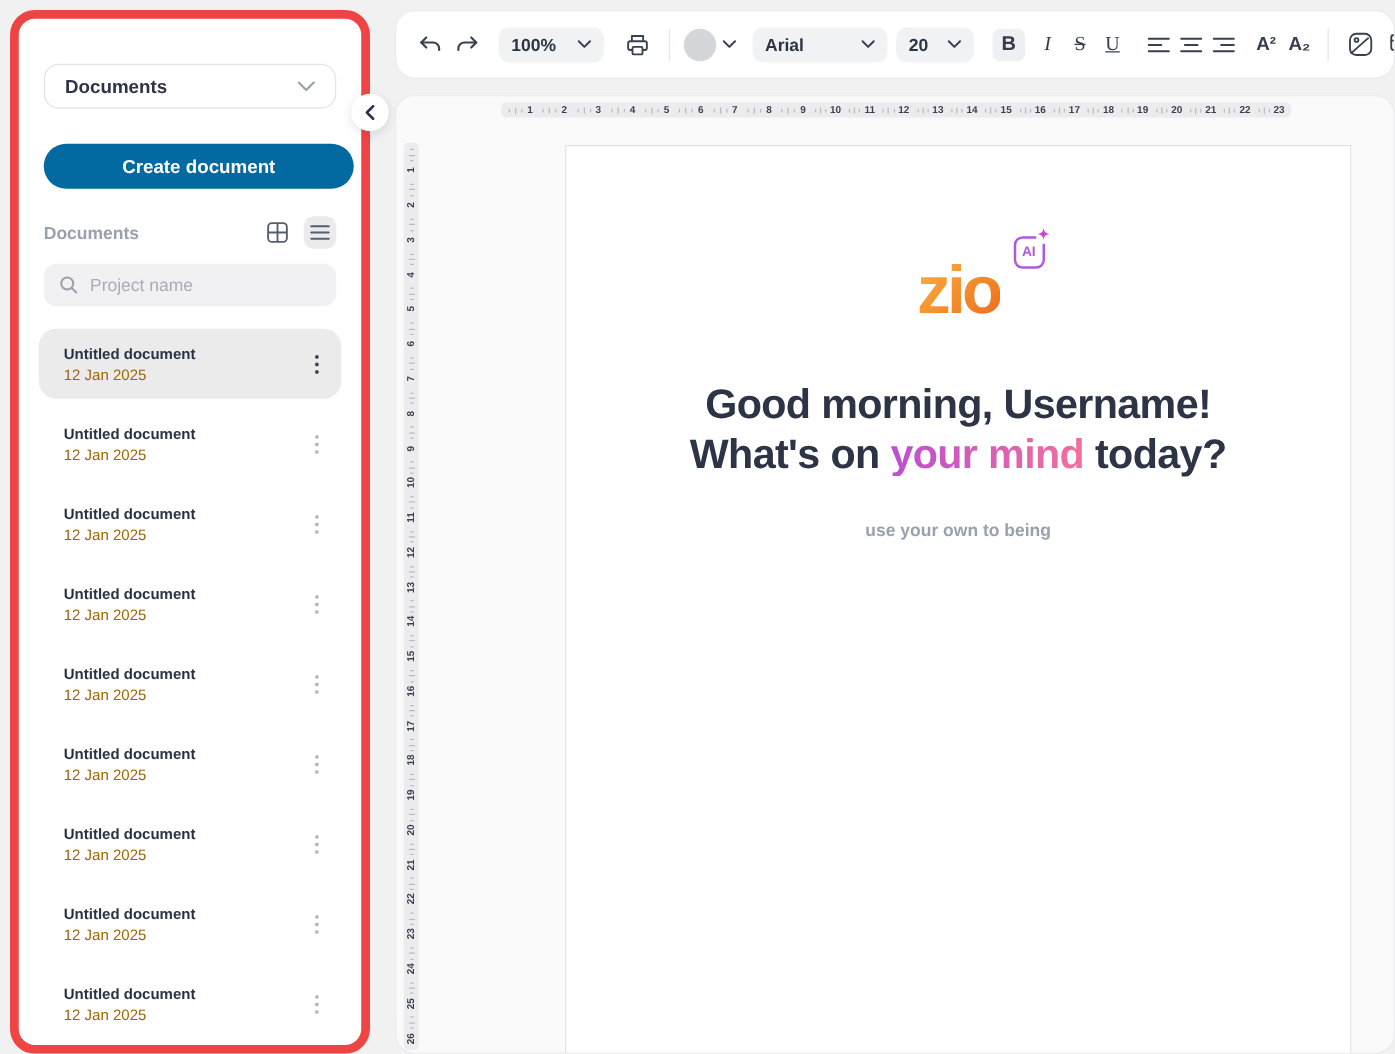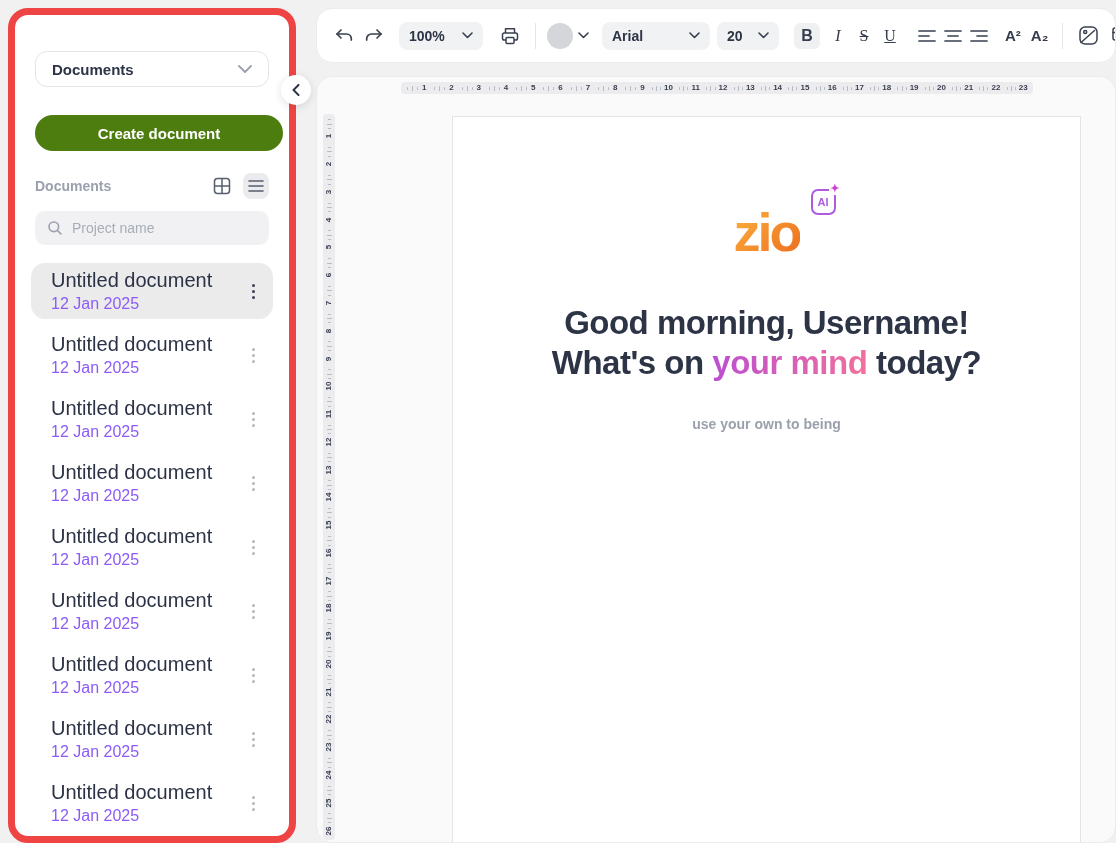--- a/index.html
+++ b/index.html
@@ -21,21 +21,21 @@
   }
   .doc-selector {
     margin:36px 20px 0; height:36px;
     border:1px solid #e3e4e8; border-radius:12px;
     display:flex; align-items:center; justify-content:space-between;
     padding:0 16px; cursor:pointer; background:#fff;
   }
   .doc-selector .label { font-size:15px; font-weight:700; color:#2d3446; }
   .create-btn {
     margin:28px 20px 0; height:36px; width:248px;
-    background:#4d7c0f; border:none; border-radius:18px;
+    background:#0369a1; border:none; border-radius:18px;
     color:#fff; font-size:15px; font-weight:700;
     font-family:"Liberation Sans", sans-serif;
     display:flex; align-items:center; justify-content:center; cursor:pointer;
   }
   .list-header {
     margin:22px 20px 0; display:flex; align-items:center; gap:8px;
   }
   .list-header .title { flex:1; font-size:14px; font-weight:600; color:#9aa0ad; }
   .view-btn {
     width:26px; height:26px; border-radius:8px;
@@ -52,22 +52,22 @@
   }
   .search-box input::placeholder { color:#a7adb7; }
   .doc-list { margin:18px 16px 0; }
   .doc-item {
     height:56px; margin-bottom:8px; border-radius:14px;
     display:flex; align-items:center; padding:0 14px 0 20px;
     cursor:pointer;
   }
   .doc-item.selected { background:#ebebec; }
   .doc-item .texts { flex:1; }
-  .doc-item .doc-title { font-size:20px; font-weight:400; color:#2b3245; }
-  .doc-item .doc-date { font-size:16px; color:#8b5cf6; margin-top:3px; }
+  .doc-item .doc-title { font-size:12px; font-weight:700; color:#2b3245; }
+  .doc-item .doc-date { font-size:12px; color:#a16207; margin-top:3px; }
   .kebab { display:flex; flex-direction:column; gap:3px; padding:4px; cursor:pointer; }
   .kebab i { width:3px; height:3px; border-radius:50%; background:#b4b8c1; }
   .doc-item.selected .kebab i { background:#3a4152; }
 
   .collapse-btn {
     position:absolute; left:281px; top:75px; width:30px; height:30px;
     border-radius:50%; background:#fff; box-shadow:0 2px 8px rgba(40,45,60,.14);
     display:flex; align-items:center; justify-content:center;
     cursor:pointer; z-index:5; border:none;
   }

